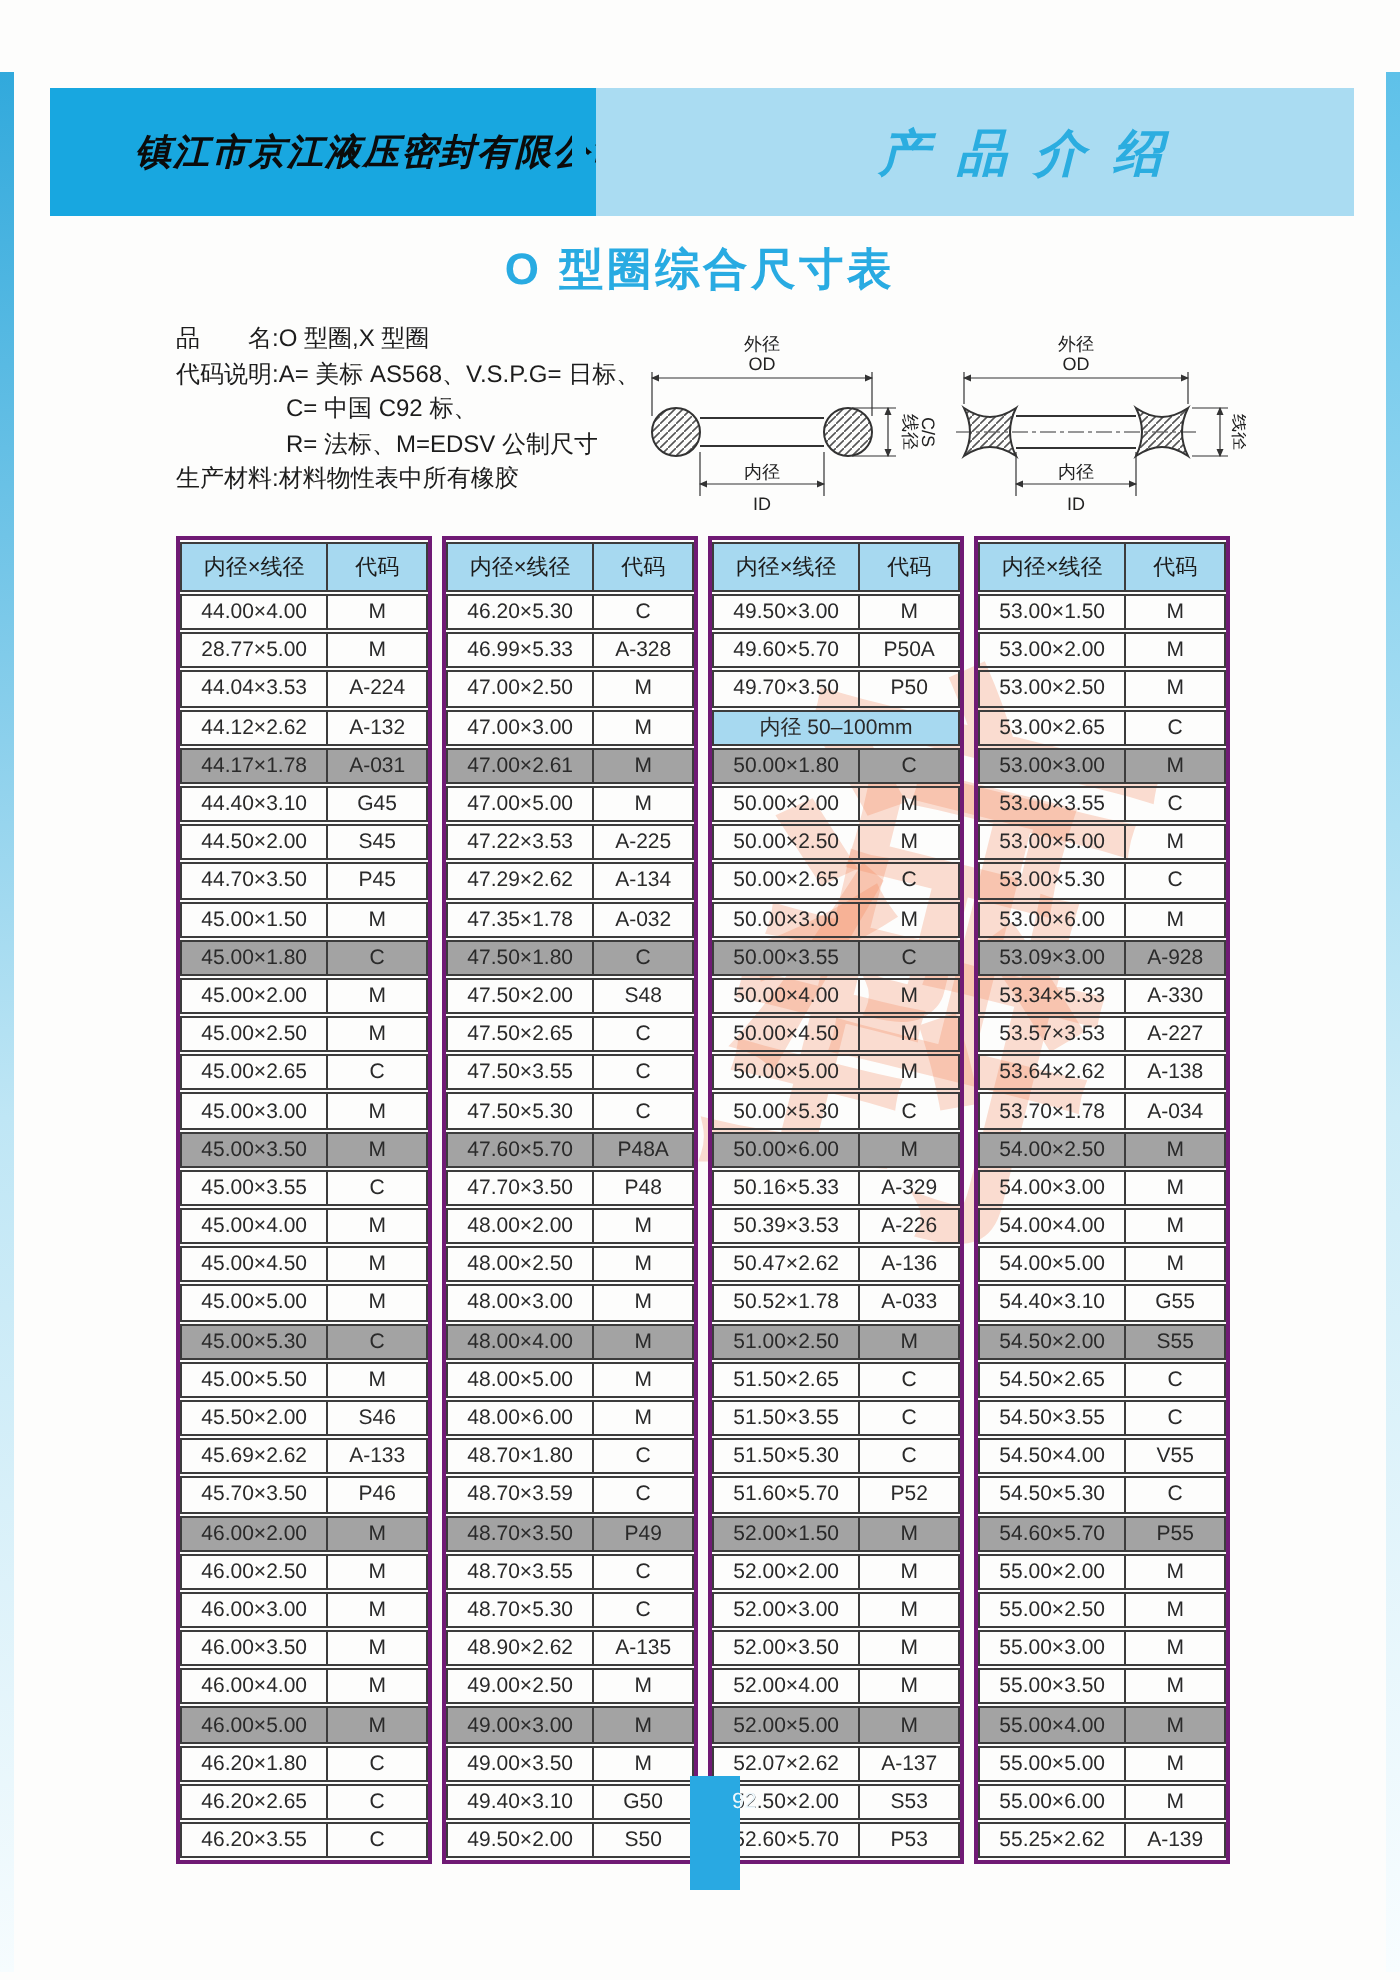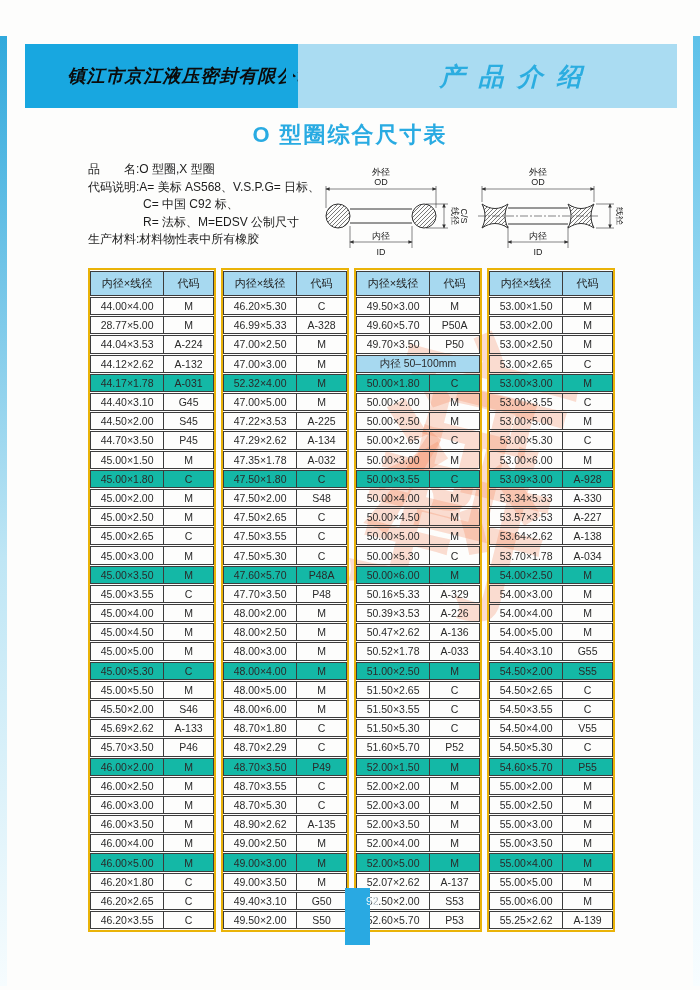--- a/index.html
+++ b/index.html
@@ -25,29 +25,29 @@
 
   .info{position:absolute;left:88px;top:161px;width:255px;font-size:12px;line-height:17.5px;color:#1c1c1c;z-index:2;}
   .info .ln{white-space:nowrap;}
   .info .indent{padding-left:55px;}
 
   .diagrams{position:absolute;left:318px;top:164px;z-index:2;}
   .diagrams text{font-size:9px;fill:#222;font-family:"Liberation Sans","DejaVu Sans",sans-serif;}
 
   
   .tables{position:absolute;left:88px;top:268px;width:527px;display:flex;justify-content:space-between;z-index:2;}
-  .tgroup{width:124px;border:2px solid #eab308;background:transparent;}
+  .tgroup{width:124px;border:2px solid #701a75;background:transparent;}
   .tgroup table{width:100%;border-collapse:separate;border-spacing:0 1.5px;table-layout:fixed;}
   .tgroup col.c-dim{width:59%;}
   .tgroup col.c-code{width:41%;}
   .tgroup th{height:21px;background:#a7d9f0;border:1px solid #3c3c3c;font-size:11px;font-weight:normal;color:#1c1c1c;}
   .tgroup th.dim{border-right:none;}
   .tgroup td{height:14.2px;border:1px solid #3c3c3c;font-size:10.5px;color:#2a2a2a;text-align:center;white-space:nowrap;overflow:hidden;}
   .tgroup td.dim{border-right:none;}
-  .tgroup tr.hl td{background:#14b8a6;}
+  .tgroup tr.hl td{background:#a3a3a3;}
   .tgroup td.sep{background:#a7d9f0;}
 
   .pagebox{position:absolute;left:345px;top:888px;width:25px;height:57px;background:#29a9e2;z-index:2;}
   .pagebox span{display:block;text-align:center;padding-top:7px;color:#eef8fd;font-size:11px;padding-left:21px;}
 </style>
 </head>
 <body>
 
 <div class="page">
 
@@ -301,21 +301,21 @@
             </tr>
             <tr>
               <td class="dim">47.00×2.50</td>
               <td class="code">M</td>
             </tr>
             <tr>
               <td class="dim">47.00×3.00</td>
               <td class="code">M</td>
             </tr>
             <tr class="hl">
-              <td class="dim">52.32×4.00</td>
+              <td class="dim">47.00×2.61</td>
               <td class="code">M</td>
             </tr>
             <tr>
               <td class="dim">47.00×5.00</td>
               <td class="code">M</td>
             </tr>
             <tr>
               <td class="dim">47.22×3.53</td>
               <td class="code">A-225</td>
             </tr>
@@ -377,21 +377,21 @@
             </tr>
             <tr>
               <td class="dim">48.00×6.00</td>
               <td class="code">M</td>
             </tr>
             <tr>
               <td class="dim">48.70×1.80</td>
               <td class="code">C</td>
             </tr>
             <tr>
-              <td class="dim">48.70×2.29</td>
+              <td class="dim">48.70×3.59</td>
               <td class="code">C</td>
             </tr>
             <tr class="hl">
               <td class="dim">48.70×3.50</td>
               <td class="code">P49</td>
             </tr>
             <tr>
               <td class="dim">48.70×3.55</td>
               <td class="code">C</td>
             </tr>

